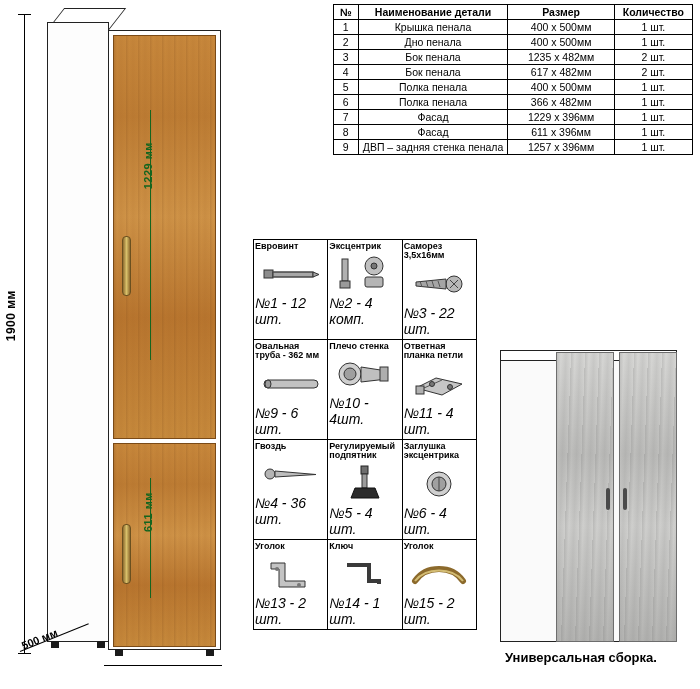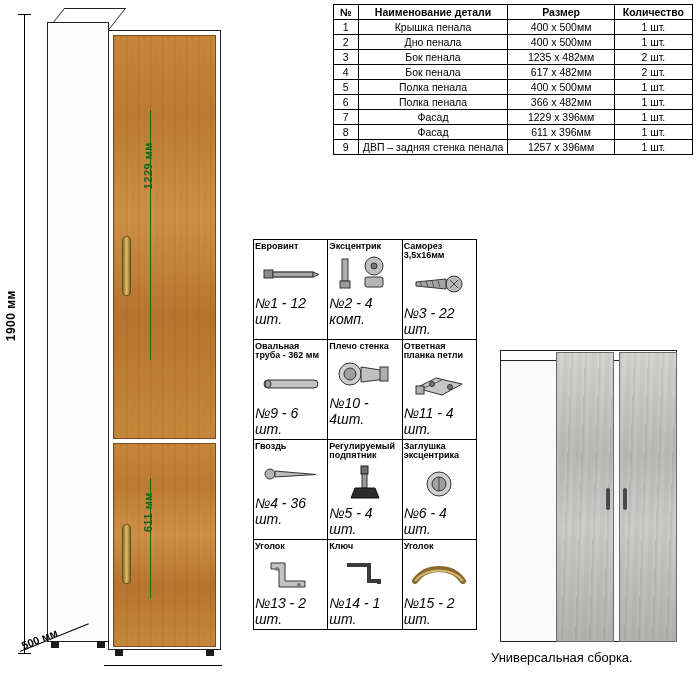--- a/index.html
+++ b/index.html
@@ -86,21 +86,21 @@
     position:absolute;top:22px;width:58px;height:290px;
     background:
       repeating-linear-gradient(92deg, rgba(90,90,90,.18) 0, rgba(255,255,255,0) 4px, rgba(110,110,110,.13) 9px, rgba(255,255,255,0) 14px),
       linear-gradient(180deg,#d7d7d5,#bdbdbb 35%,#cfcfcd 60%,#b4b4b2 100%);
     border:1px solid #6d6d6d;box-sizing:border-box;
   }
   .rc-door.l{left:76px;}
   .rc-door.r{left:139px;}
   .rc-handle{position:absolute;width:4px;height:22px;background:#4a4a4a;border-radius:2px;top:135px;}
   #caption-universal{
-    position:absolute;left:491px;top:650px;font-size:13px;font-weight:normal;
+    position:absolute;left:505px;top:650px;font-size:13px;font-weight:bold;
   }
 </style>
 </head>
 <body>
 
 <div id="left-drawing">
 
   <div class="cab-top-face"></div>
   <div class="cab-body">
     <div class="cab-foot" style="left:3px;"></div>

